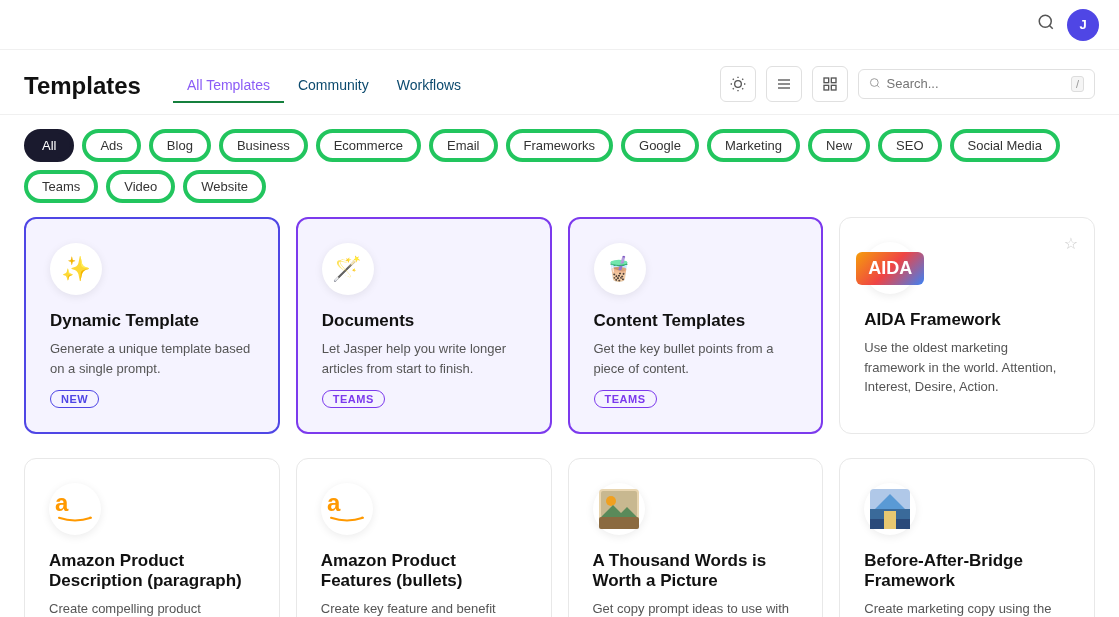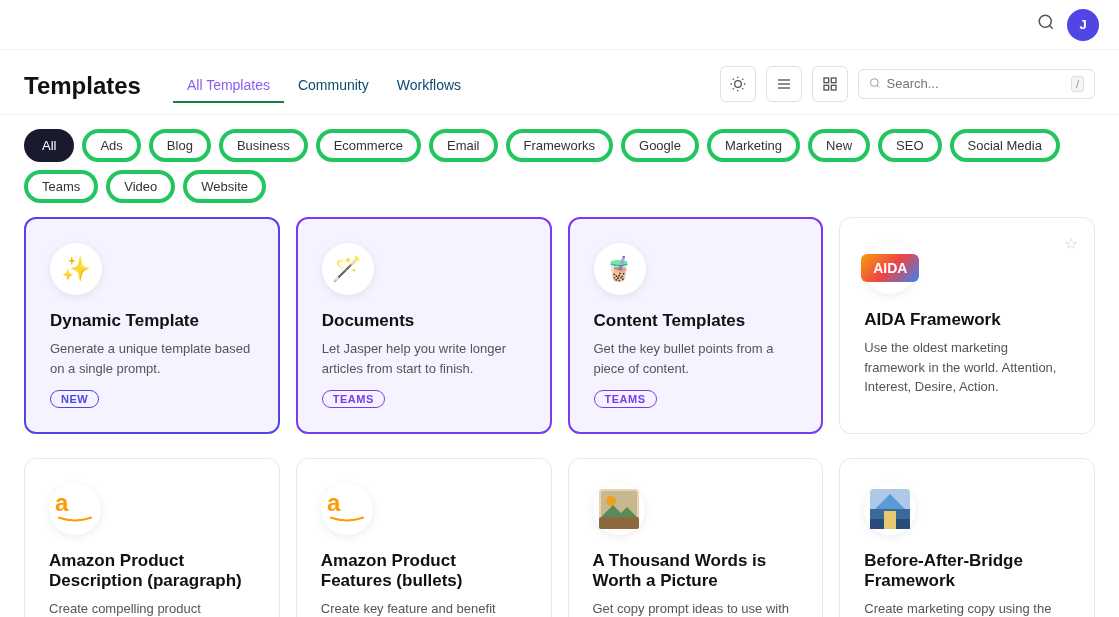--- a/index.html
+++ b/index.html
@@ -95,21 +95,21 @@
     .badge.new { color: #4f46e5; border-color: #4f46e5; }
     .badge.teams { color: #7c3aed; border-color: #7c3aed; }
 
     .star-icon {
       position: absolute; top: 16px; right: 16px; color: #ccc; font-size: 16px;
     }
 
     
     .aida-badge {
       background: linear-gradient(135deg, #f59e0b, #ef4444, #3b82f6);
-      color: #fff; font-weight: 800; font-size: 14px;
+      color: #fff; font-weight: 800; font-size: 18px;
       padding: 6px 12px; border-radius: 6px; display: inline-block;
     }
   </style>
 </head>
 <body>
 
 <div class="top-bar">
   <div class="top-bar-icons">
     <span class="top-bar-search-icon">
       <svg width="18" height="18" viewBox="0 0 24 24" fill="none" stroke="currentColor" stroke-width="2">

